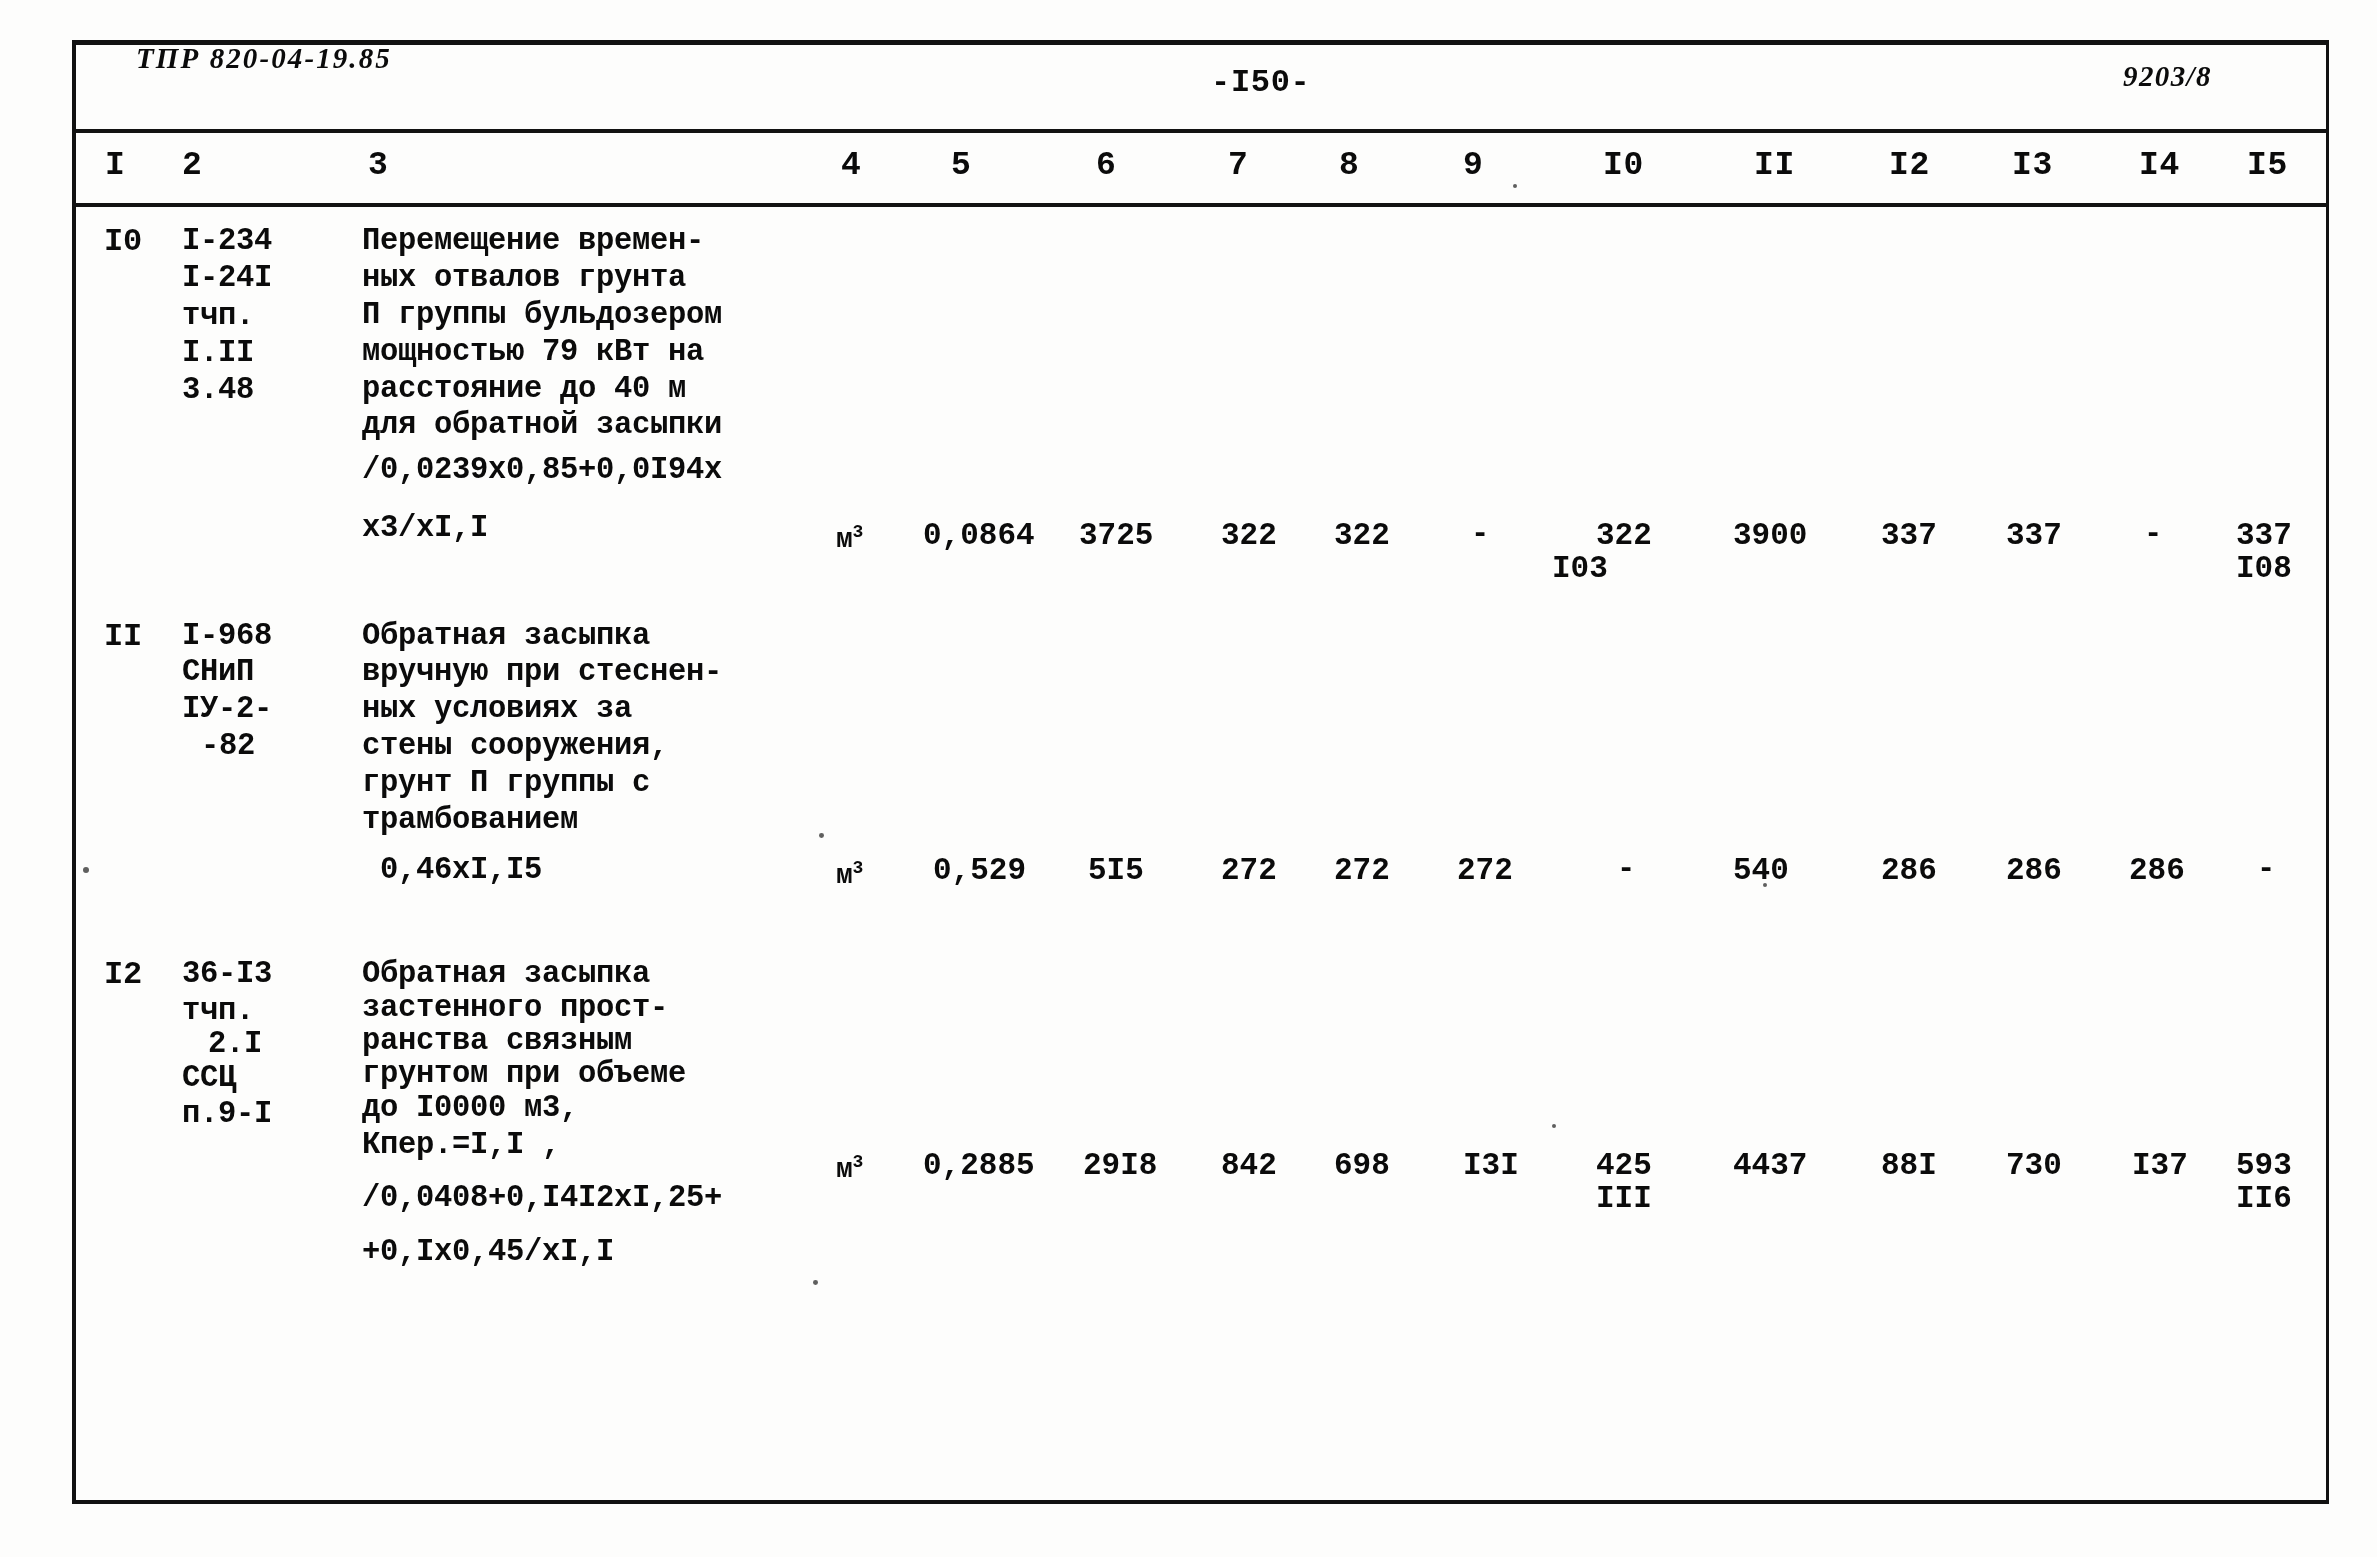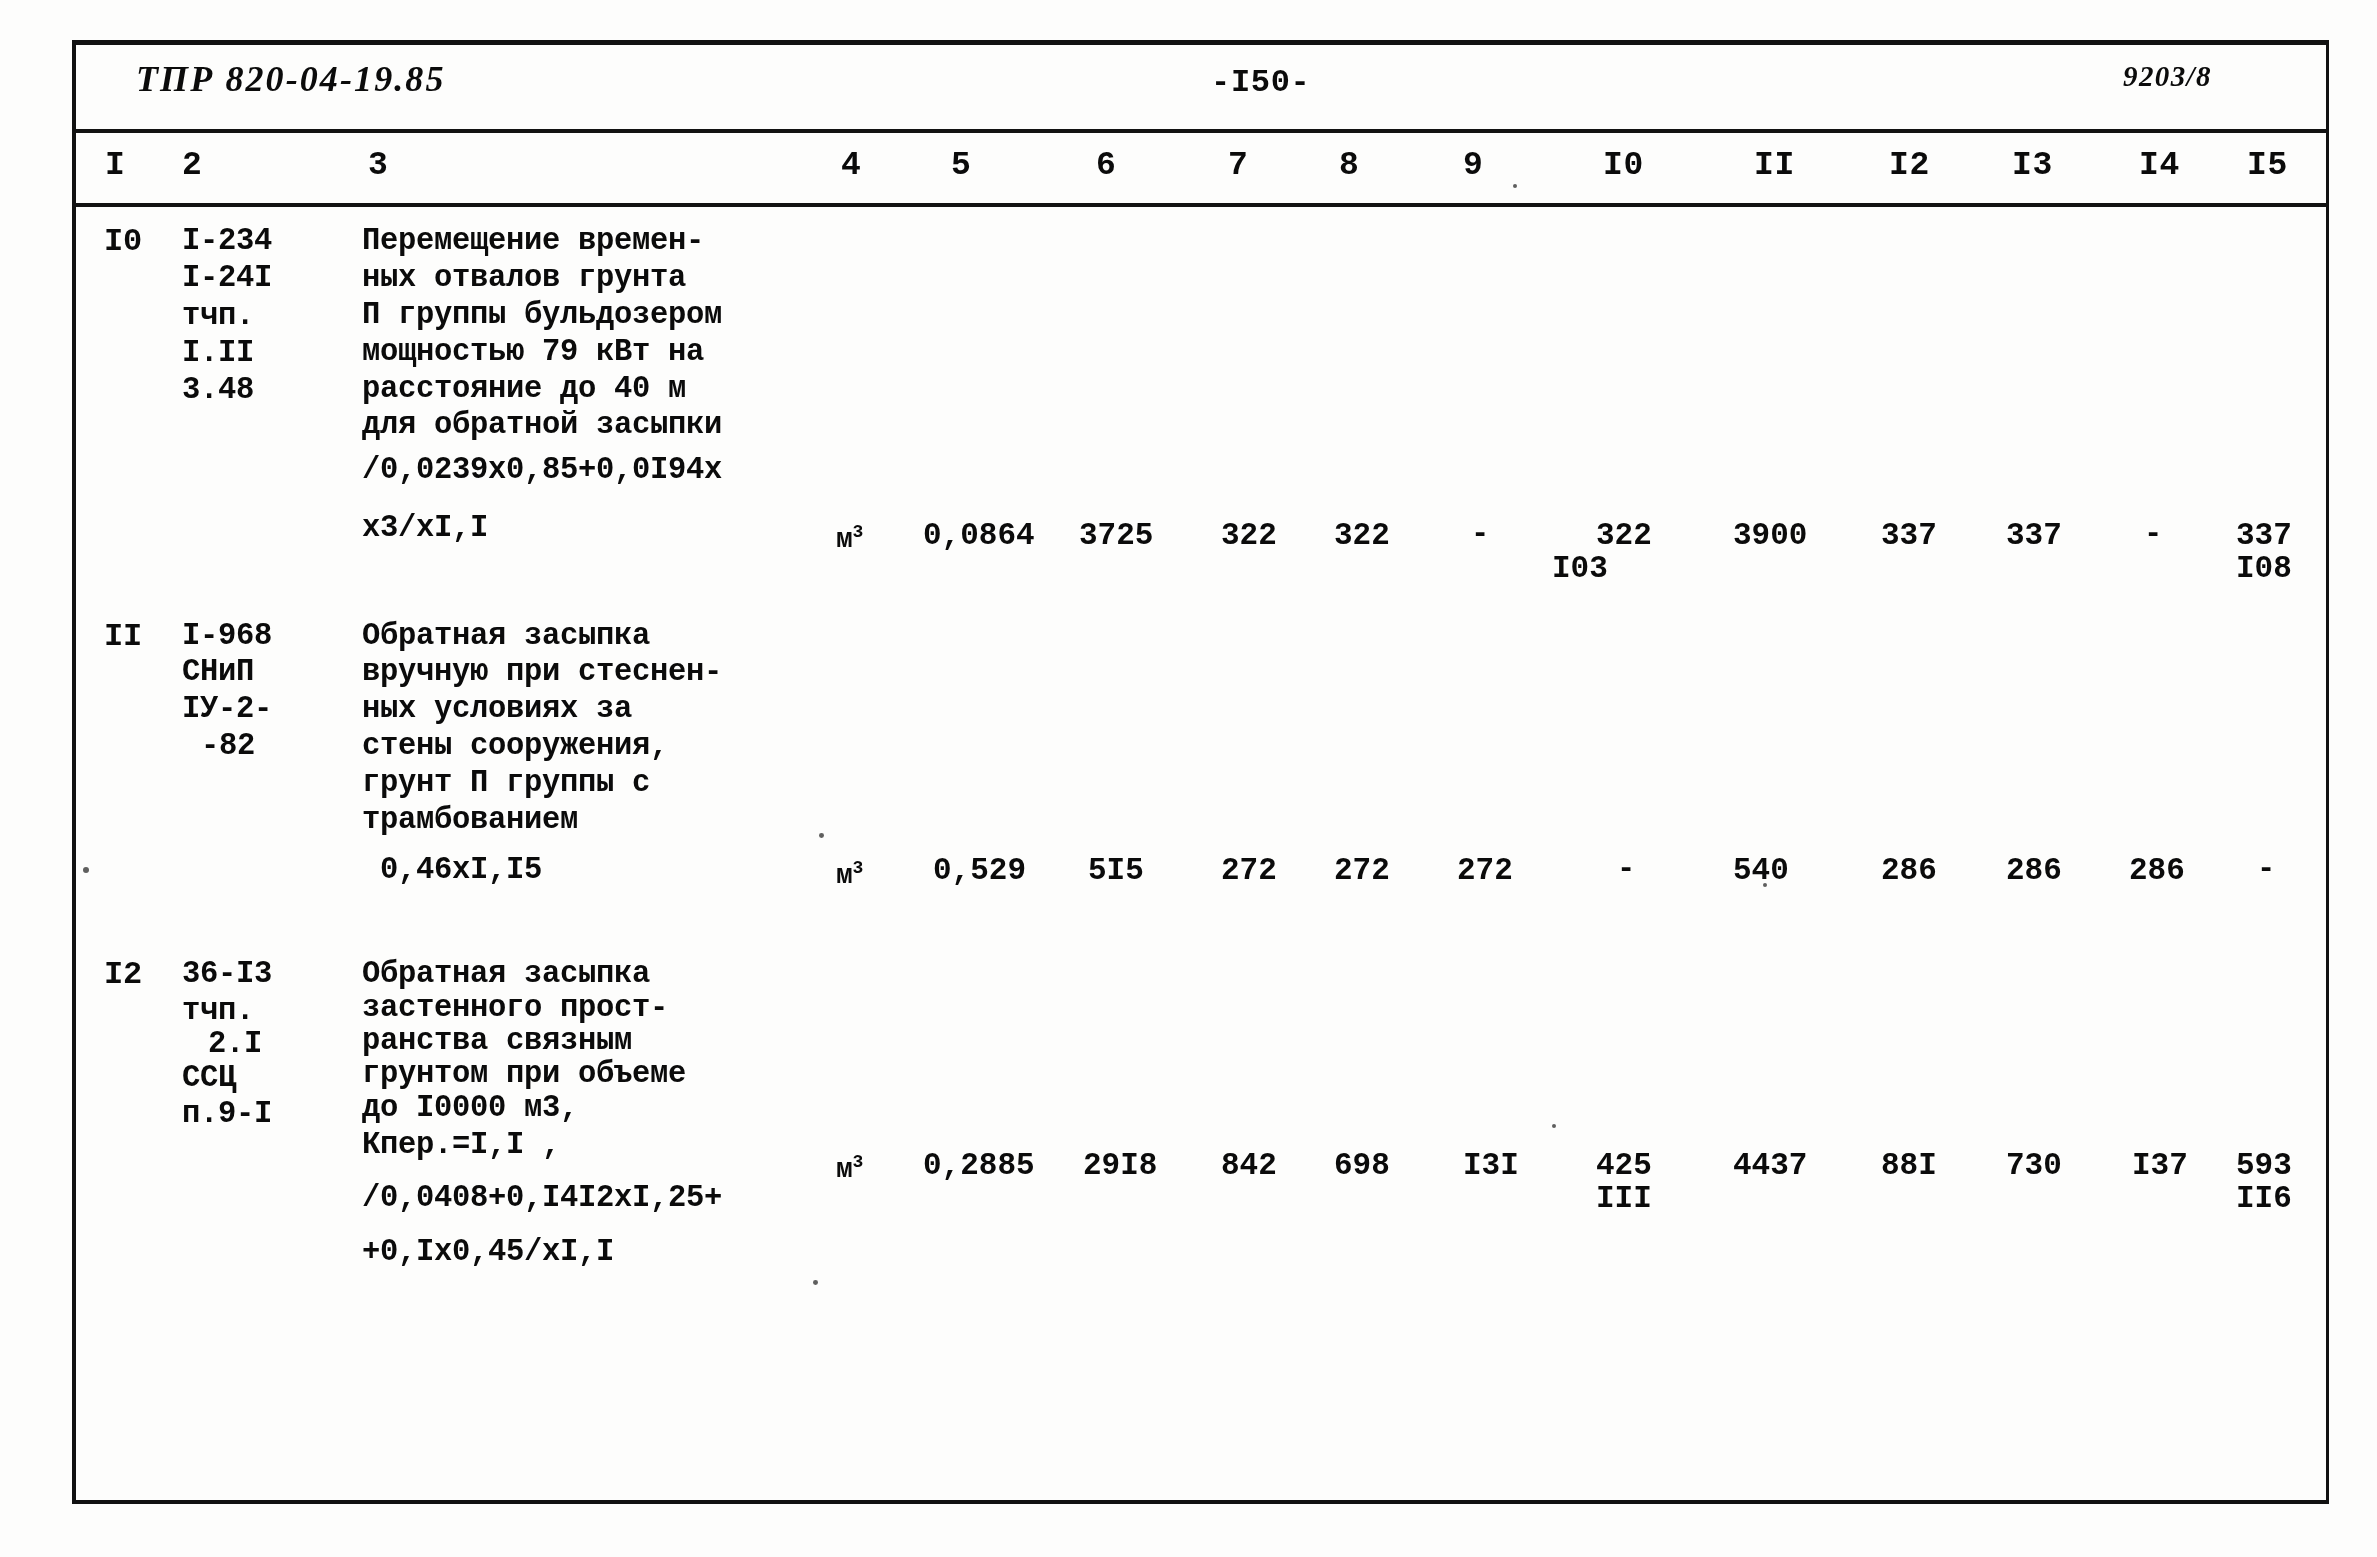--- a/index.html
+++ b/index.html
@@ -44,25 +44,25 @@
     position: absolute;
     white-space: pre;
     font-family: "Liberation Mono", "DejaVu Sans Mono", monospace;
     color: #0b0b0b;
     letter-spacing: -0.3px;
   }
 
   
   .hdr-left {
     left: 136px;
-    top: 58px;
+    top: 42px;
     font-family: "Liberation Serif", serif;
     font-style: italic;
     font-weight: 700;
-    font-size: 36px;
+    font-size: 29px;
     letter-spacing: 2.1px;
   }
   .hdr-center {
     left: 1211px;
     top: 64px;
     font-size: 32px;
     font-weight: 700;
     letter-spacing: 0.7px;
   }
   .hdr-right {

